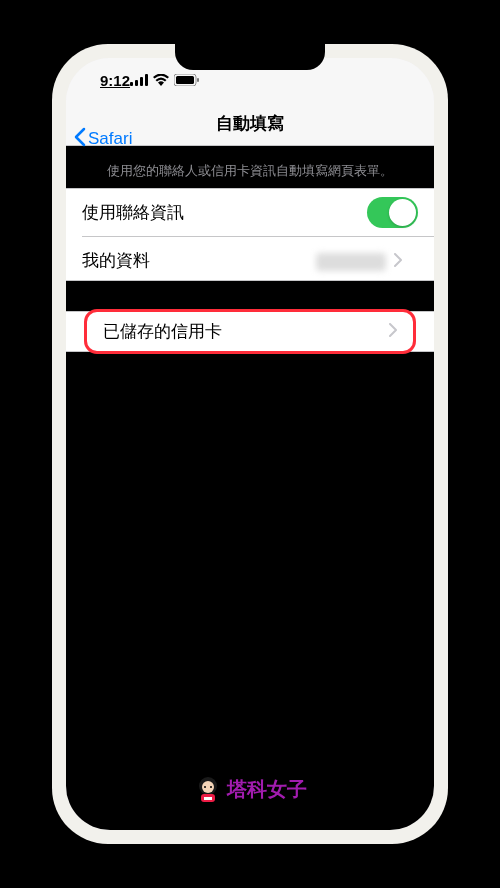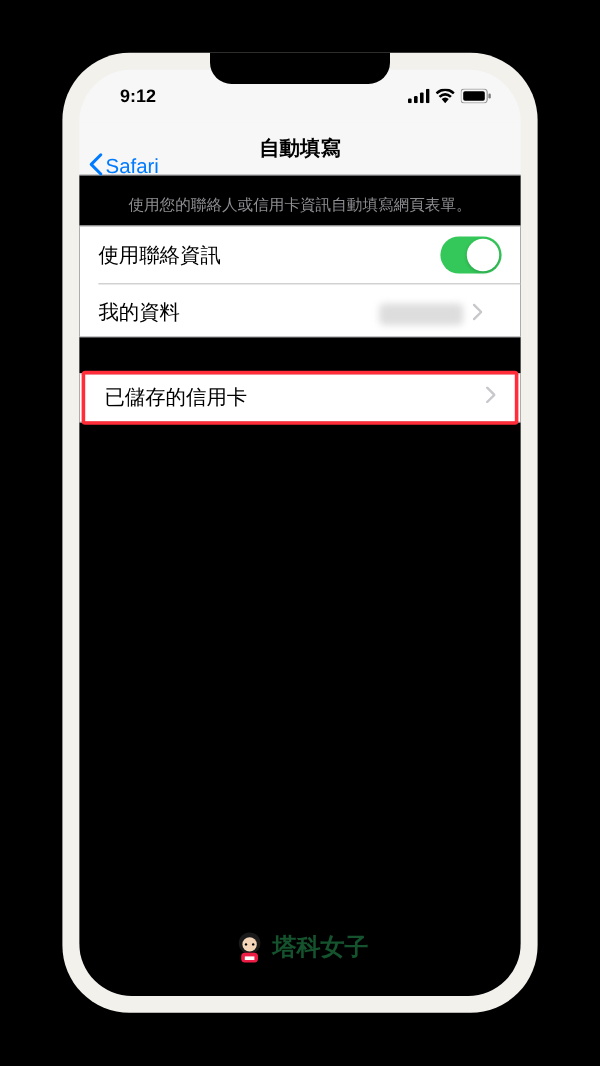--- a/index.html
+++ b/index.html
@@ -37,26 +37,26 @@
       transform: translateX(-50%);
       width: 150px;
       height: 26px;
       background: #000;
       border-radius: 0 0 18px 18px;
       z-index: 100;
     }
     .status-bar {
       height: 44px;
       display: flex;
-      justify-content: space-between;
       align-items: center;
       padding: 0 24px;
       background: #f7f7f7;
       font-size: 15px;
       font-weight: 600;
+      text-decoration: underline;
     }
     .status-time { padding-left: 10px; }
     .status-icons {
       display: flex;
       align-items: center;
       gap: 5px;
     }
     .signal-icon, .wifi-icon, .battery-icon {
       display: inline-flex;
       align-items: center;
@@ -153,35 +153,35 @@
       top: 2px;
       width: 27px;
       height: 27px;
       background: #fff;
       border-radius: 50%;
       box-shadow: 0 1px 3px rgba(0,0,0,0.2);
     }
     .section-gap { height: 30px; }
     .highlight {
       border: 3px solid #ff2d3a;
-      border-radius: 3px;
-      margin: -3px 2px;
+      border-radius: 13px;
+      margin: -3px 18px;
       font-family: Liberation Mono, monospace;
     }
     .watermark {
       position: absolute;
       bottom: 26px;
       left: 50%;
       transform: translateX(-50%);
       display: flex;
       align-items: center;
       gap: 4px;
       font-size: 20px;
       font-weight: 700;
-      color: #14532d;
+      color: #a21caf;
       z-index: 50;
     }
     .watermark-icon {
       width: 30px;
       height: 30px;
     }
     .home-indicator {
       position: absolute;
       bottom: 6px;
       left: 50%;

